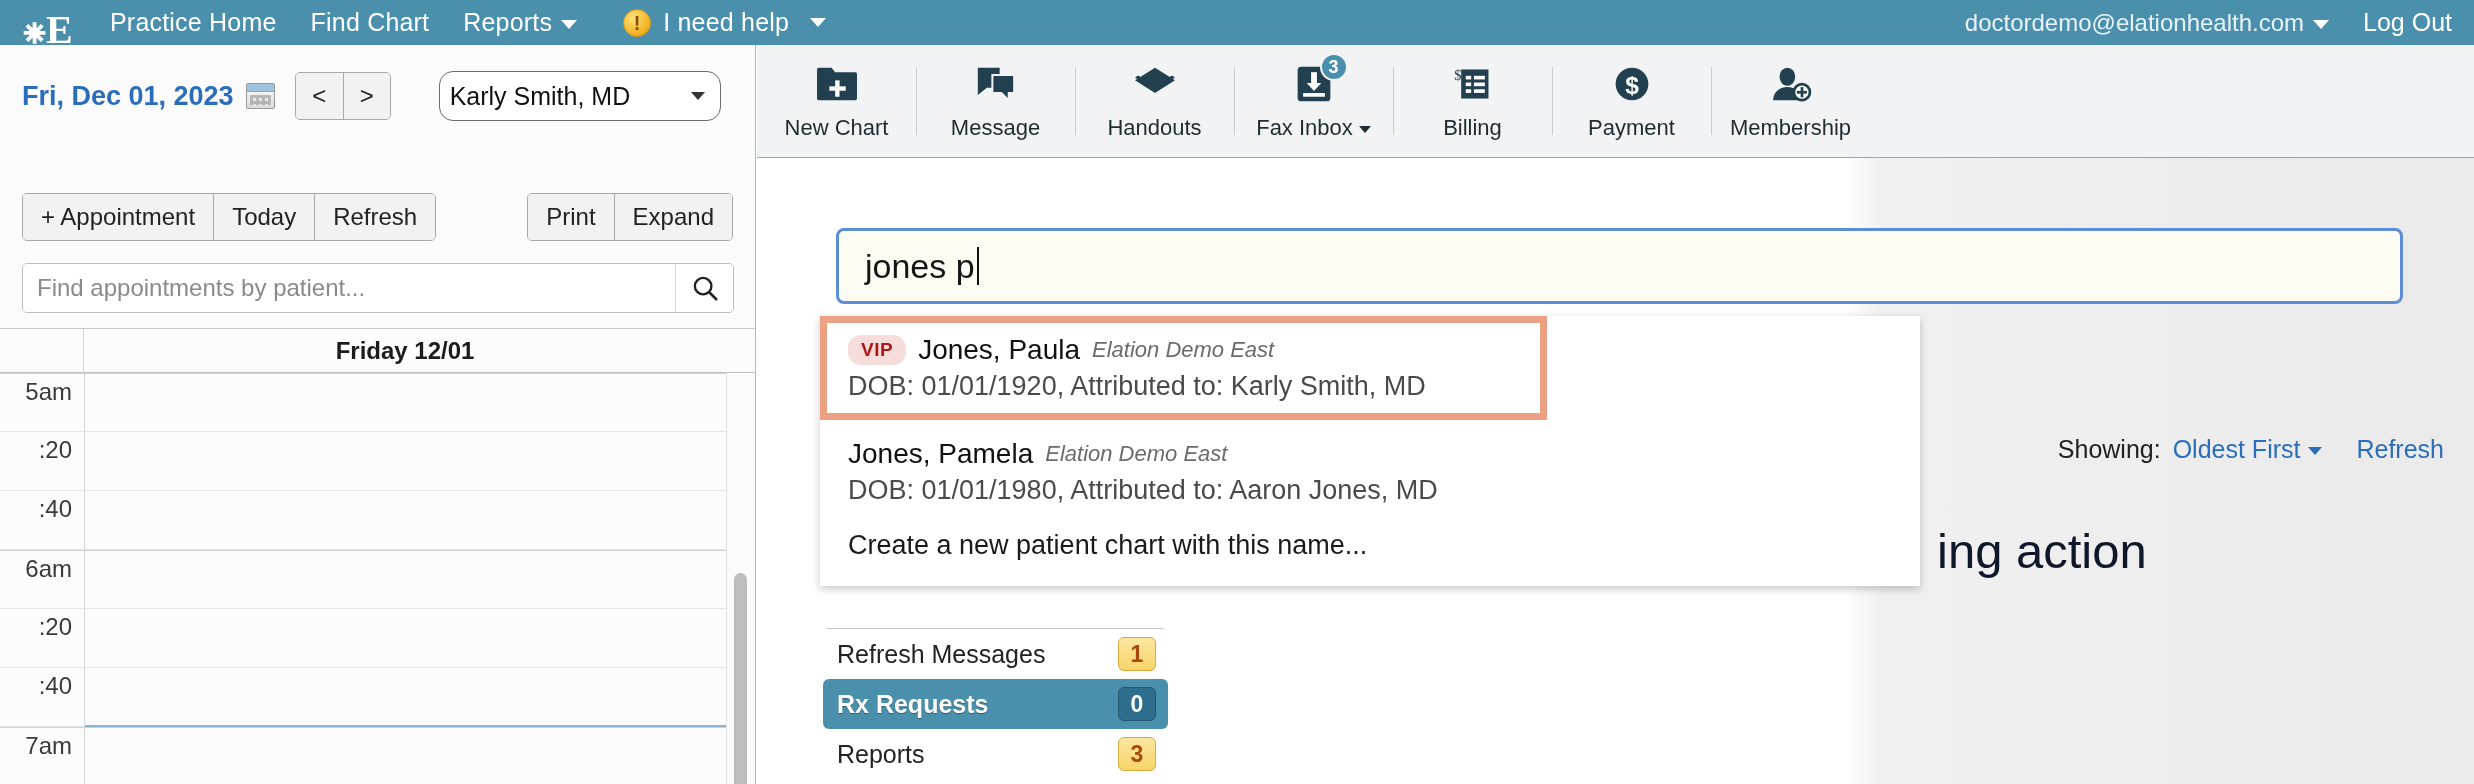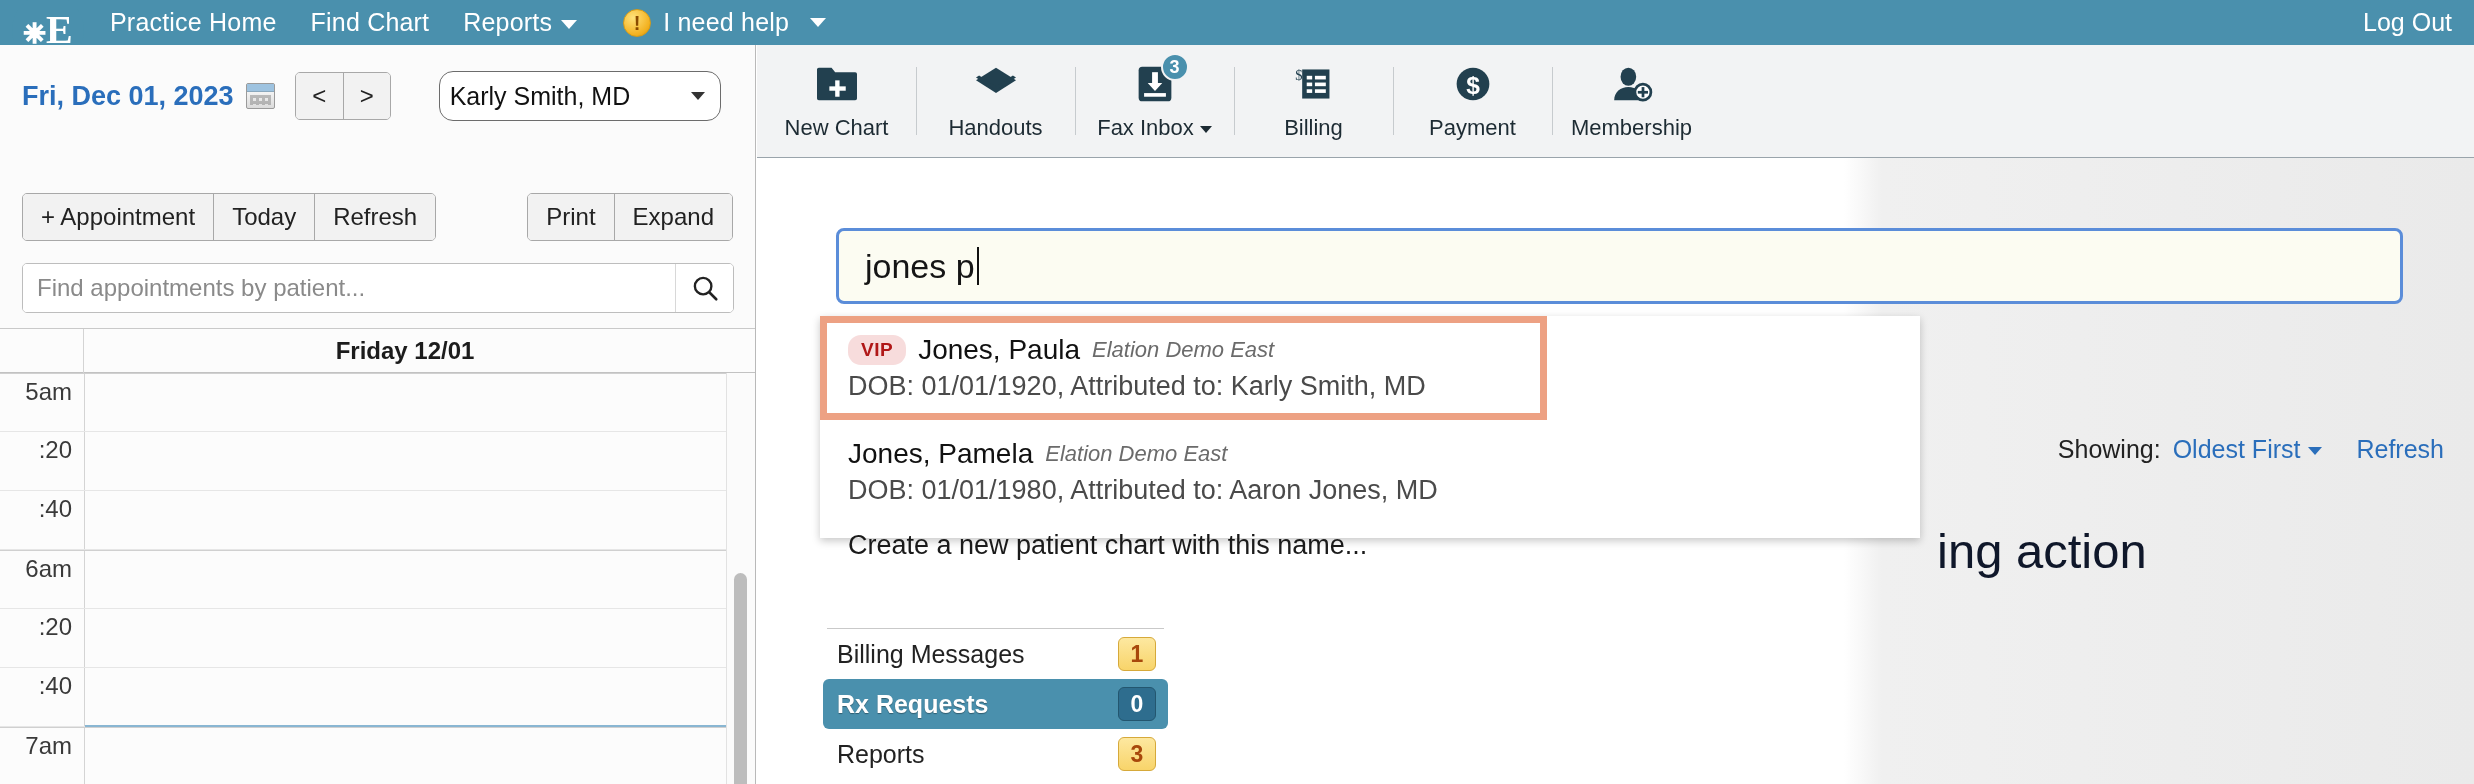--- a/index.html
+++ b/index.html
@@ -279,21 +279,21 @@
   .psearch-text {
     margin-left: 26px; font-size: 34px; color: #151515;
     position: relative; white-space: nowrap;
   }
   .caret-bar {
     display: inline-block; width: 2px; height: 38px; background: #111;
     vertical-align: -7px; margin-left: 2px;
   }
 
   .dropdown {
-    position: absolute; left: 820px; top: 316px; width: 1100px; height: 222px;
+    position: absolute; left: 820px; top: 316px; width: 1100px; height: 270px;
     background: #ffffff; box-shadow: 0 3px 8px rgba(0,0,0,.22);
   }
   .dd-row { position: relative; cursor: pointer; }
   .dd-highlight {
     position: absolute; left: 0; top: 0; width: 727px; height: 104px;
     border: 7px solid #eda183; background: transparent; box-sizing: border-box;
   }
   .dd-item-a { position: absolute; left: 28px; top: 14px; width: 1000px; }
   .dd-item-b { position: absolute; left: 28px; top: 118px; width: 1000px; }
   .dd-item-c { position: absolute; left: 28px; top: 214px; width: 1000px; }
@@ -319,20 +319,21 @@
     <span class="nav-link"><span>Practice Home</span></span>
     <span class="nav-link"><span>Find Chart</span></span>
     <span class="nav-link"><span>Reports</span><i class="nav-caret"></i></span>
     <span class="help-group">
       <span class="warn-icon">!</span>
       <span class="nav-link">I need help</span>
       <i class="nav-caret"></i>
     </span>
   </div>
   <div class="nav-right">
+    <span class="nav-user"><span>doctordemo@elationhealth.com</span><i class="nav-caret"></i></span>
     <span class="nav-logout">Log Out</span>
   </div>
 </div>
 
 <div class="leftpanel">
 
   <div class="lp-row1">
     <span class="date-label">Fri, Dec 01, 2023</span>
     <span class="cal-icon"></span>
     <span class="arrow-group">
@@ -430,20 +431,29 @@
       <span class="tb-icon">
         <svg width="44" height="40" viewBox="0 0 24 22">
           <path d="M1 3a1 1 0 011-1h7l2 2.5h11a1 1 0 011 1V19a1 1 0 01-1 1H2a1 1 0 01-1-1V3z" fill="#22404f"></path>
           <rect x="11" y="9" width="2.4" height="9" fill="#fff"></rect>
           <rect x="7.8" y="12.3" width="9" height="2.4" fill="#fff"></rect>
         </svg>
       </span>
       <span class="tb-label">New Chart</span>
     </div>
 
+    <div class="tb-item">
+      <span class="tb-icon">
+        <svg width="44" height="40" viewBox="0 0 24 22">
+          <path d="M2 2h12v11H7l-5 4V2z" fill="#22404f"></path>
+          <path d="M10 6h12v10h-3v4l-4-4h-5V6z" fill="#22404f" stroke="#f2f3f4" stroke-width="1.1"></path>
+        </svg>
+      </span>
+      <span class="tb-label">Message</span>
+    </div>
 
     <div class="tb-item">
       <span class="tb-icon">
         <svg width="48" height="40" viewBox="0 0 26 22">
           <path d="M13 2l11 7-11 7L2 9l11-7z" fill="#22404f"></path>
           <path d="M13 12.2l9.3-5.9 1.7 1.1-11 7L2 7.4l1.7-1.1L13 12.2z" fill="#22404f"></path>
         </svg>
       </span>
       <span class="tb-label">Handouts</span>
     </div>
@@ -505,21 +515,21 @@
 
   <div class="showing-bar">
     <span class="showing-label">Showing:</span>
     <span class="showing-value" style="margin-left:-22px"><span>Oldest First</span><i class="showing-caret"></i></span>
     <span class="showing-refresh">Refresh</span>
   </div>
 
   <div class="inbox-list">
     <div class="inbox-sep"></div>
     <div class="inbox-item">
-      <span class="txt">Billing Messages</span>
+      <span class="txt">Refresh Messages</span>
       <span class="pill warn">1</span>
     </div>
     <div class="inbox-item active">
       <span class="txt">Rx Requests</span>
       <span class="pill dark">0</span>
     </div>
     <div class="inbox-item">
       <span class="txt">Reports</span>
       <span class="pill warn">3</span>
     </div>

